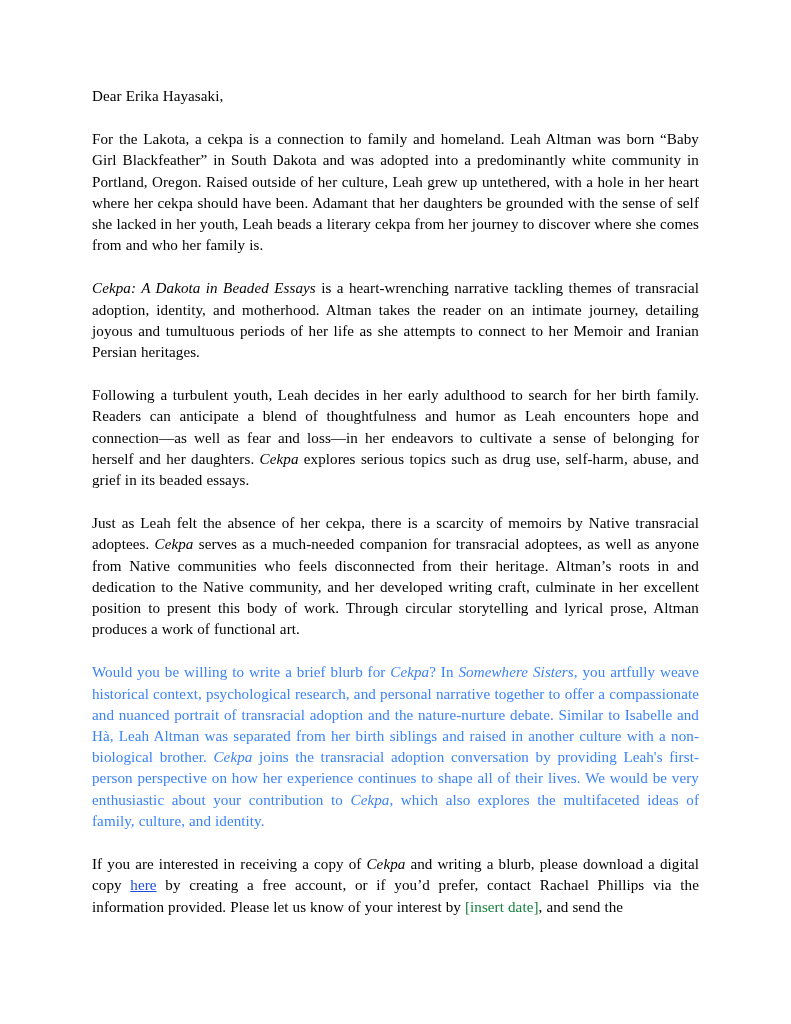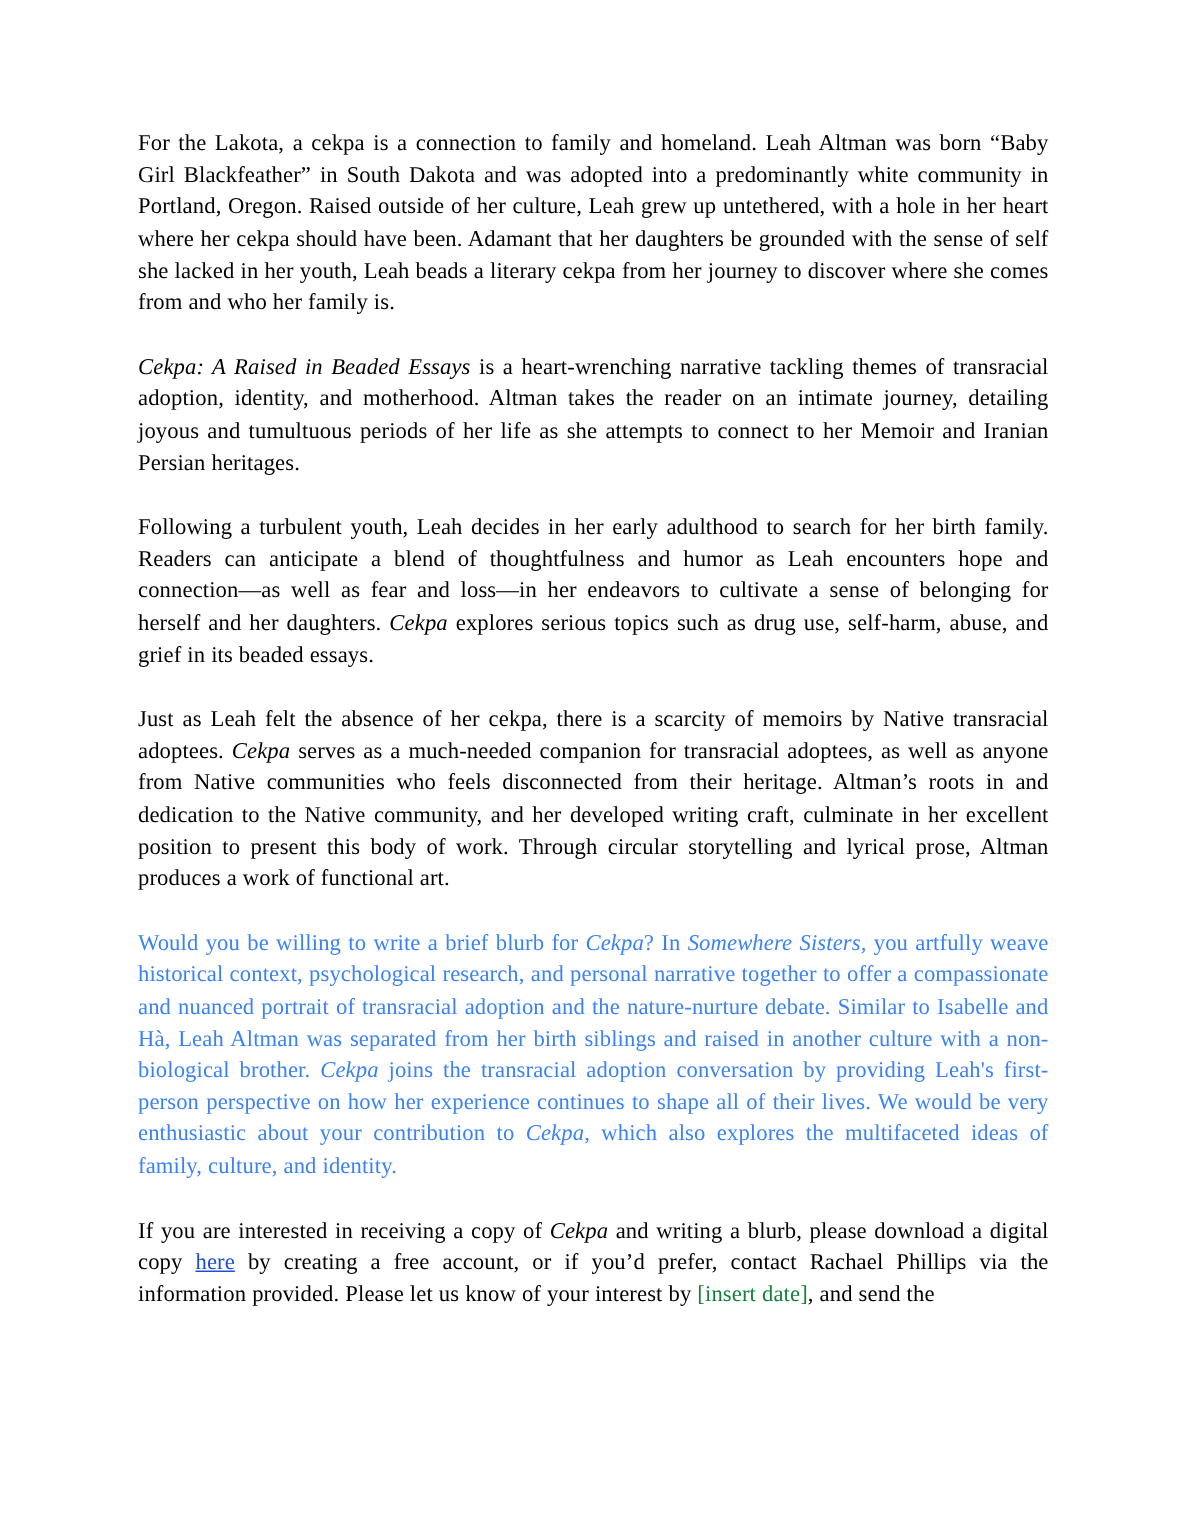--- a/index.html
+++ b/index.html
@@ -58,24 +58,25 @@
   p.para:last-child {
     margin-bottom: 0;
   }
 </style>
 </head>
 <body>
 
 <div class="page">
   <div class="content">
 
+    <p class="para salutation">Dear Erika Hayasaki,</p>
 
     <div id="paragraph-container">
         <p class="para"><span>For the Lakota, a cekpa is a connection to family and homeland. Leah Altman was born “Baby Girl Blackfeather” in South Dakota and was adopted into a predominantly white community in Portland, Oregon. Raised outside of her culture, Leah grew up untethered, with a hole in her heart where her cekpa should have been. Adamant that her daughters be grounded with the sense of self she lacked in her youth, Leah beads a literary cekpa from her journey to discover where she comes from and who her family is.</span></p>
-        <p class="para"><em>Cekpa: A Raised in Beaded Essays</em><span> is a heart-wrenching narrative tackling themes of transracial adoption, identity, and motherhood. Altman takes the reader on an intimate journey, detailing joyous and tumultuous periods of her life as she attempts to connect to her Memoir and Iranian Persian heritages.</span></p>
+        <p class="para"><em>Cekpa: A Dakota in Beaded Essays</em><span> is a heart-wrenching narrative tackling themes of transracial adoption, identity, and motherhood. Altman takes the reader on an intimate journey, detailing joyous and tumultuous periods of her life as she attempts to connect to her Memoir and Iranian Persian heritages.</span></p>
         <p class="para"><span>Following a turbulent youth, Leah decides in her early adulthood to search for her birth family. Readers can anticipate a blend of thoughtfulness and humor as Leah encounters hope and connection—as well as fear and loss—in her endeavors to cultivate a sense of belonging for herself and her daughters. </span><em>Cekpa</em><span> explores serious topics such as drug use, self-harm, abuse, and grief in its beaded essays.</span></p>
         <p class="para"><span>Just as Leah felt the absence of her cekpa, there is a scarcity of memoirs by Native transracial adoptees. </span><em>Cekpa</em><span> serves as a much-needed companion for transracial adoptees, as well as anyone from Native communities who feels disconnected from their heritage. Altman’s roots in and dedication to the Native community, and her developed writing craft, culminate in her excellent position to present this body of work. Through circular storytelling and lyrical prose, Altman produces a work of functional art.</span></p>
         <p class="para blue"><span>Would you be willing to write a brief blurb for </span><em>Cekpa</em><span>? In </span><em>Somewhere Sisters,</em><span> you artfully weave historical context, psychological research, and personal narrative together to offer a compassionate and nuanced portrait of transracial adoption and the nature-nurture debate. Similar to Isabelle and Hà, Leah Altman was separated from her birth siblings and raised in another culture with a non-biological brother. </span><em>Cekpa</em><span> joins the transracial adoption conversation by providing Leah's first-person perspective on how her experience continues to shape all of their lives. We would be very enthusiastic about your contribution to </span><em>Cekpa</em><span>, which also explores the multifaceted ideas of family, culture, and identity.</span></p>
         <p class="para"><span>If you are interested in receiving a copy of </span><em>Cekpa</em><span> and writing a blurb, please download a digital copy </span><a class="link" href="#">here</a><span> by creating a free account, or if you’d prefer, contact Rachael Phillips via the information provided. Please let us know of your interest by </span><span class="bluetext">[insert date]</span><span>, and send the</span></p>
       </div>
 
   </div>
 </div>
 
 </body></html>

